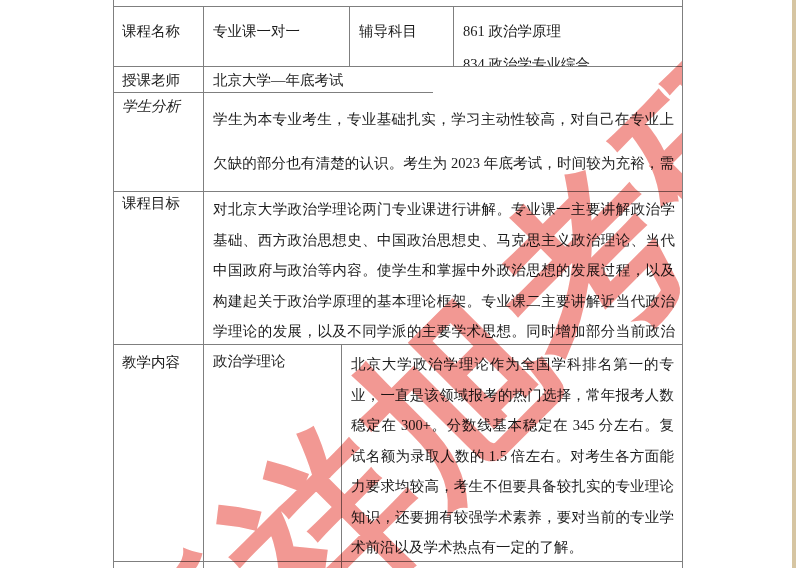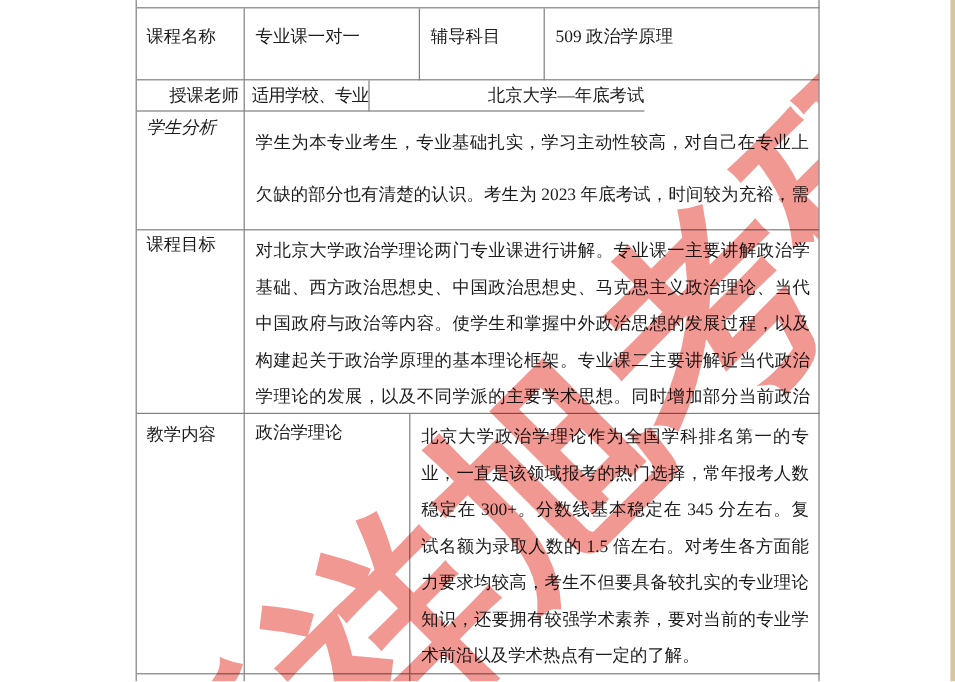--- a/index.html
+++ b/index.html
@@ -23,21 +23,21 @@
     border-right:1px solid #a16207; border-bottom:1px solid #7f7f7f;
     overflow:hidden;
   }
   .cell.last { border-right:none; }
   .nobot { border-bottom:none !important; }
   .label { padding:8px 4px 0 8px; }
   .para { text-align:justify; }
   
   .r0 { height:7px; }
   .r1 { height:60px; }
-  .r2 { height:26px;text-align:right; }
+  .r2 { height:26px; }
   .r3 { height:99px; }
   .r4 { height:153px;justify-content:space-between; }
   .r5 { height:217px; }
   .r6 { height:6px; }
   
   .c-label { width:90px; }
   .c2a { width:146px; }
   .c3a { width:104px; }
   .c4a { width:229px; }
   .c-wide { width:479px; }
@@ -74,27 +74,27 @@
 
     <div class="row r0">
       <div class="cell last" style="width: 569px; border-color: rgb(127, 127, 127);"></div>
     </div>
 
     <div class="row r1">
       <div class="cell c-label label" style="border-color: rgb(127, 127, 127);">课程名称</div>
       <div class="cell c2a" style="border-color: rgb(127, 127, 127);">专业课一对一</div>
       <div class="cell c3a" style="border-color: rgb(127, 127, 127);">辅导科目</div>
       <div class="cell c4a last" style="border-color: rgb(127, 127, 127);">
-        <div>509 政治学原理</div>
+        <div>861 政治学原理</div>
+        <div>834 政治学专业综合</div>
       </div>
     </div>
 
     <div class="row r2">
       <div class="cell c-label label" style="padding-top: 3px; border-color: rgb(127, 127, 127);">授课老师</div>
-      <div class="cell c3a" style="border-color: rgb(127, 127, 127);">适用学校、专业</div>
       <div class="cell c4a last" style="border-color: rgb(127, 127, 127);">北京大学—年底考试</div>
     </div>
 
     <div class="row r3">
       <div class="cell c-label label" style="padding-top: 4px; border-color: rgb(127, 127, 127); font-style: italic;">学生分析</div>
       <div class="cell c-wide last txt para" style="border-color: rgb(127, 127, 127);">学生为本专业考生，专业基础扎实，学习主动性较高，对自己在专业上欠缺的部分也有清楚的认识。考生为 2023 年底考试，时间较为充裕，需在课余时间多阅读政治学理论有关的经典原著。</div>
     </div>
 
     <div class="row r4">
       <div class="cell c-label label" style="padding-top: 2px; border-color: rgb(127, 127, 127);">课程目标</div>

